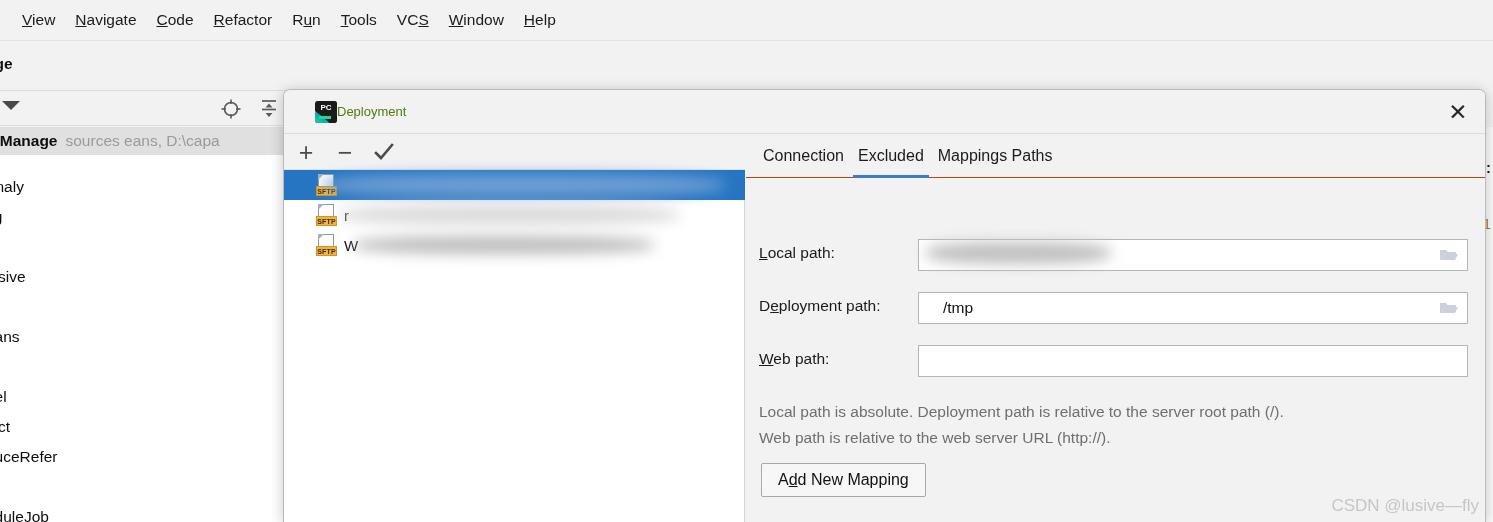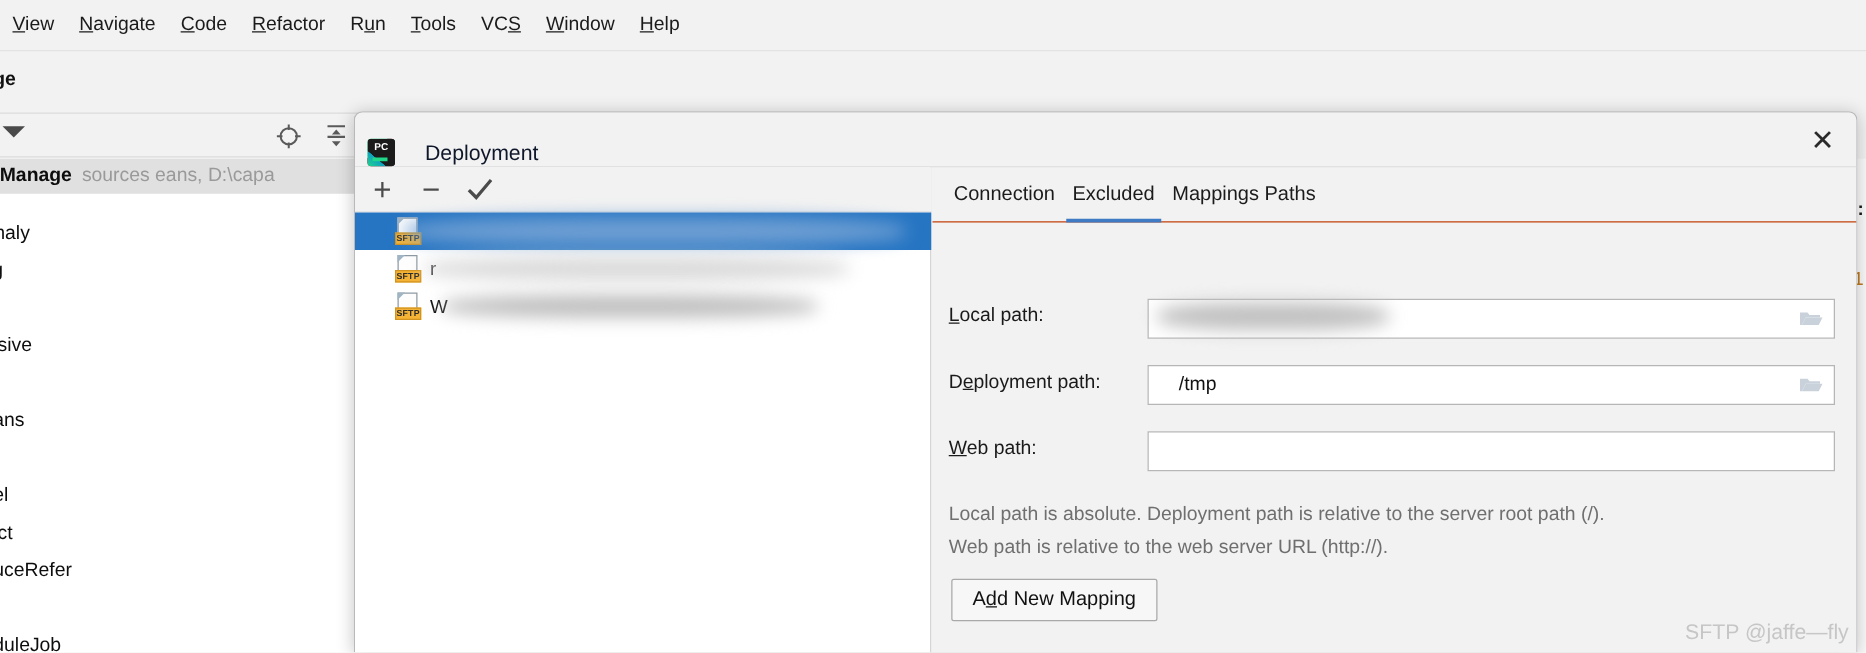--- a/index.html
+++ b/index.html
@@ -12,21 +12,21 @@
     color:#1a1a1a;
     overflow:hidden;
     position:relative;
   }
 
   
   #ide { position:absolute; inset:0; background:#f2f2f2; }
 
   
   #menubar {
-    position:absolute; left:0; top:0; width:1356px; height:40px;
+    position:absolute; left:12px; top:0; width:1356px; height:40px;
     background:#f2f2f2;
     display:flex; align-items:flex-start;
   }
   .menu-item {
     padding:0 10px; height:40px; line-height:40px;
     font-size:15.5px; color:#1b1b1b; white-space:nowrap;
   }
   .menu-item .mn { text-decoration:underline; }
   #window-title {
     margin-left:28px; color:#b4b4b4; font-size:15.5px; white-space:nowrap;
@@ -89,40 +89,40 @@
     background:#f2f2f2;
     border:1px solid #b9b9b9;
     border-bottom:none;
     border-radius:7px 7px 0 0;
     box-shadow:0 2px 14px rgba(0,0,0,0.22);
     overflow:hidden;
   }
   #dlg-titlebar {
     position:absolute; left:0; top:0; width:1203px; height:44px;
     background:#f2f2f2; border-bottom:1px solid #dcdcdc;
-    display:flex; align-items:flex-end;
+    display:flex; align-items:center;padding-left:21px;
   }
   #pc-logo {
     width:22px; height:22px; margin-left:10px; border-radius:3px;
     background:linear-gradient(135deg,#21d789 0%,#21d789 35%,#1b1b1b 36%,#1b1b1b 100%);
     position:relative; overflow:hidden; flex:none;
   }
   #pc-logo::before {
     content:""; position:absolute; left:0; bottom:0; width:100%; height:100%;
     background:linear-gradient(40deg,#21d789 0%,#0ea0c0 30%,#1b1b1b 31%,#1b1b1b 100%);
   }
   #pc-logo .pc-txt {
     position:absolute; inset:0; color:#fff; font-size:8px; font-weight:bold;
     font-family:"Liberation Sans", sans-serif;
     display:flex; align-items:flex-start; justify-content:center; padding-top:2px; z-index:2;
   }
   #pc-logo .pc-bar {
     position:absolute; left:4px; bottom:4px; width:12px; height:3px; background:#21d789; z-index:2;
   }
-  #dlg-title { margin-left:24px; font-size:17px; color:#0f172a; }
+  #dlg-title { margin-left:0; font-size:13px; color:#4d7c0f; }
   #dlg-close {
     position:absolute; right:0; top:0; width:58px; height:44px;
     display:flex; align-items:center; justify-content:center;
     font-size:23px; color:#2a2a2a; line-height:1;
   }
 
   
   #list-panel {
     position:absolute; left:0; top:44px; width:461px; height:389px;
     background:#ffffff; border-right:1px solid #d5d5d5;
@@ -405,13 +405,13 @@
     </div>
 
     <div id="add-btn">
       <span>A<span class="mn">d</span>d New Mapping</span>
     </div>
 
     <div class="blur" style="left:180px; top:108px; width:185px; height:22px; background:#c0c0c0;"></div>
   </div>
 </div>
 
-<div id="watermark">SFTP @jaffe—fly</div>
+<div id="watermark">CSDN @lusive—fly</div>
 
 </body></html>

